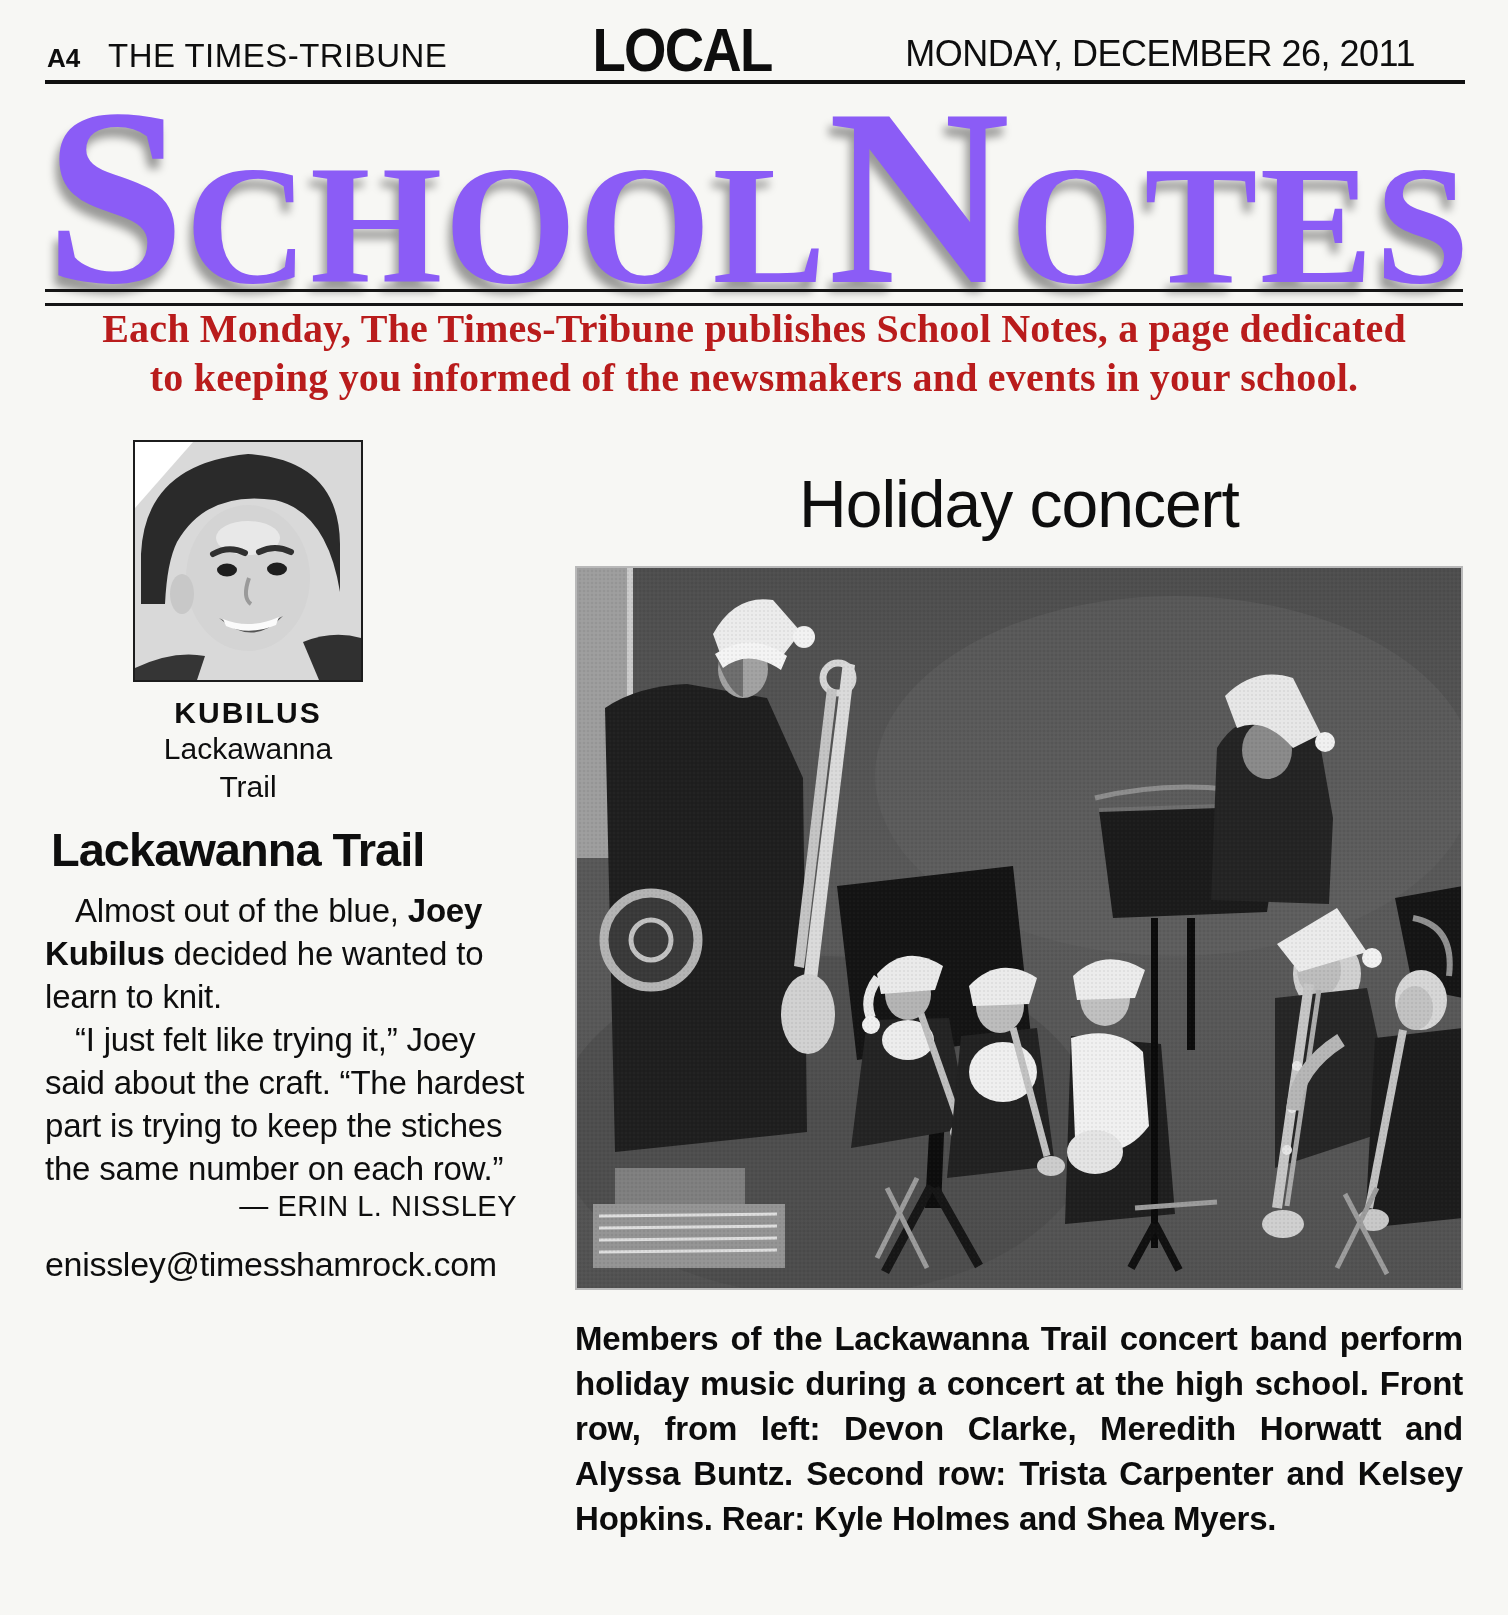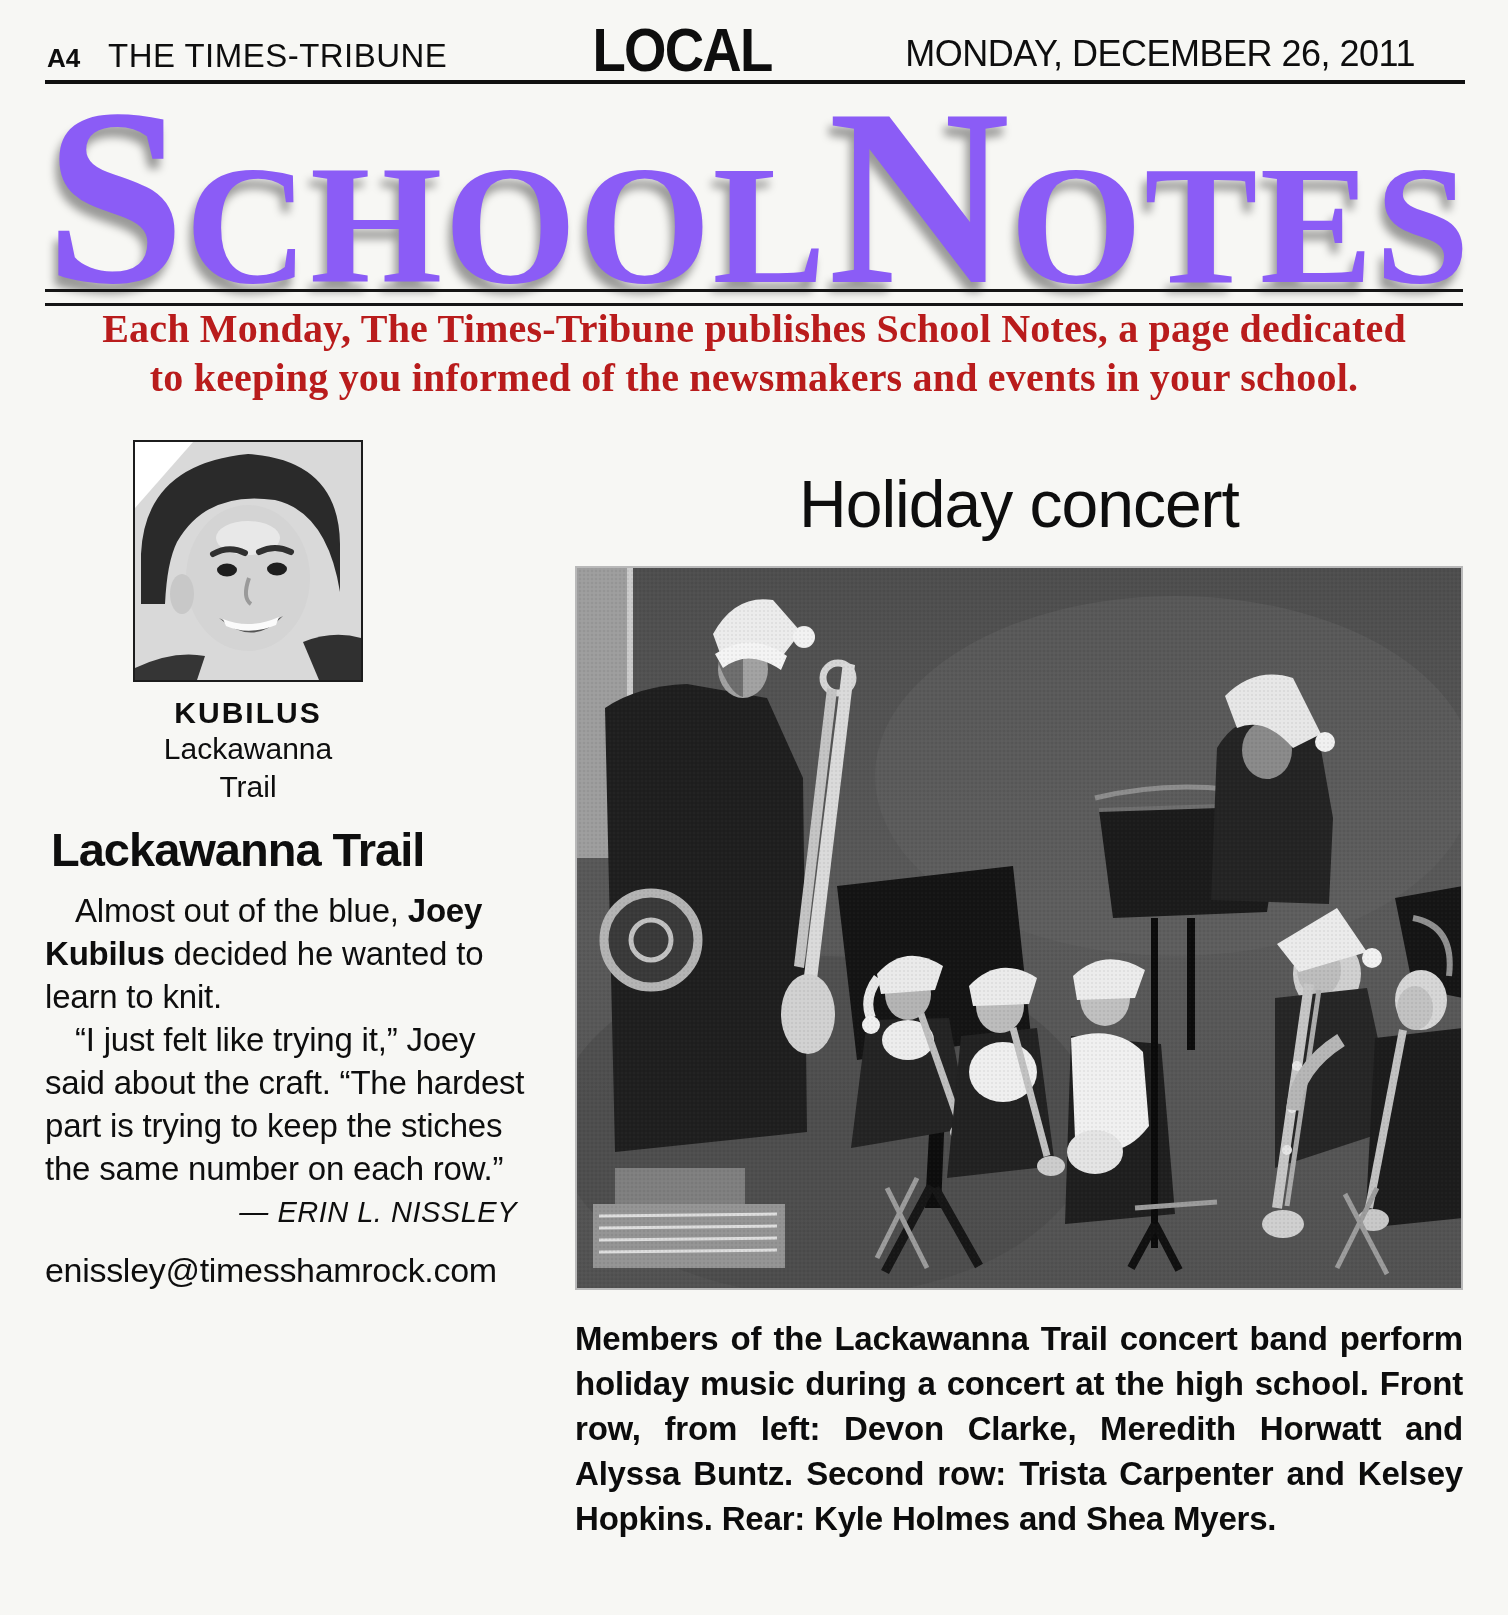--- a/index.html
+++ b/index.html
@@ -49,21 +49,21 @@
   
   .leftcol{position:absolute;left:45px;top:440px;width:486px;}
   .mugfig{margin:0 0 0 88px;width:230px;}
   svg.mug{display:block;width:226px;height:238px;border:2px solid #1c1c1c;background:#dcdcdc;}
   .mugname{margin:14px 0 0 88px;width:230px;text-align:center;font-weight:700;font-size:30px;letter-spacing:2px;}
   .mugschool{margin:0 0 0 88px;width:230px;text-align:center;font-size:30px;line-height:38px;}
   .colhead{margin:16px 0 0 6px;font-size:47px;font-weight:700;letter-spacing:-1px;}
   .body{margin:0;font-size:33px;line-height:43px;letter-spacing:-.2px;}
   .body.first{margin-top:12px;}
   .body.indent{text-indent:30px;}
-  .byline{margin-top:6px;text-align:right;padding-right:14px;font-style:italic;font-size:29px;letter-spacing:.5px;}
+  .byline{margin-top:0;text-align:right;padding-right:14px;font-size:29px;letter-spacing:.5px;}
   .email{margin-top:22px;font-size:34px;letter-spacing:-.3px;}
 
   
   .feature{position:absolute;left:575px;top:466px;width:888px;}
   .feathead{margin:0;text-align:center;font-size:66px;font-weight:400;letter-spacing:-1px;}
   .featfig{margin:24px 0 0 0;width:888px;height:724px;}
   svg.concert{display:block;width:888px;height:724px;}
   .featcap{
     margin:26px 0 0 0;font-size:33px;line-height:45px;font-weight:700;
     text-align:justify;letter-spacing:-.2px;color:#0c0c0c;

